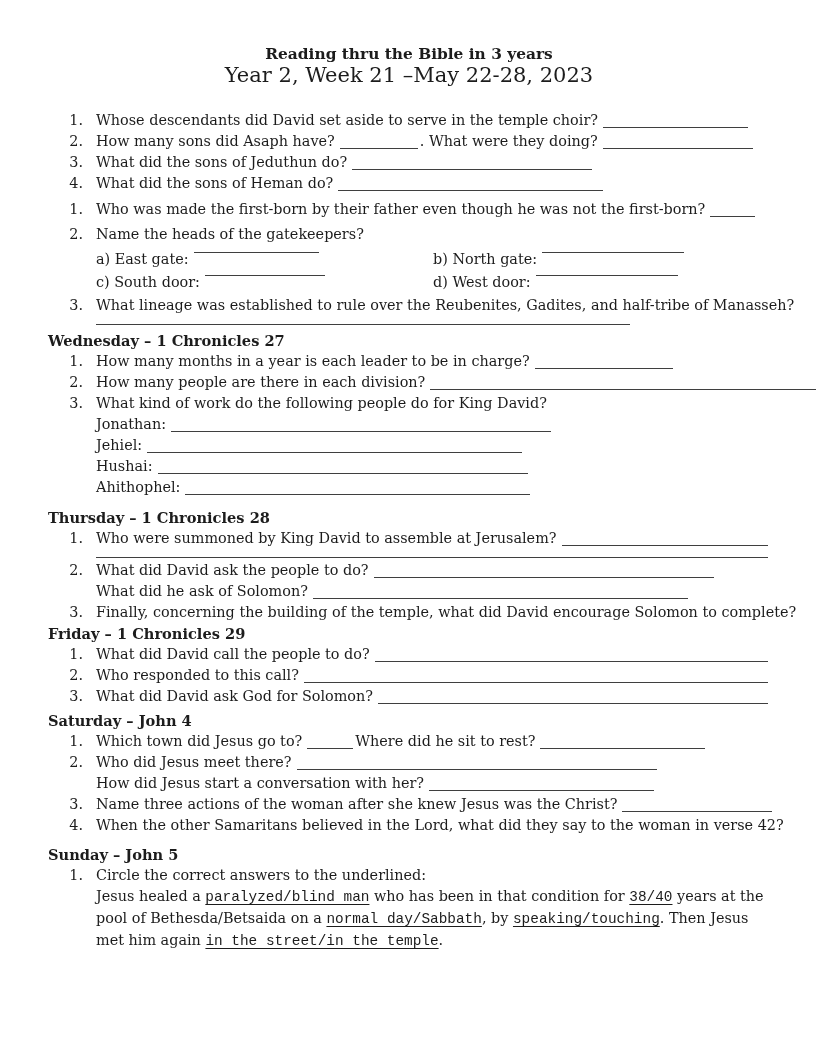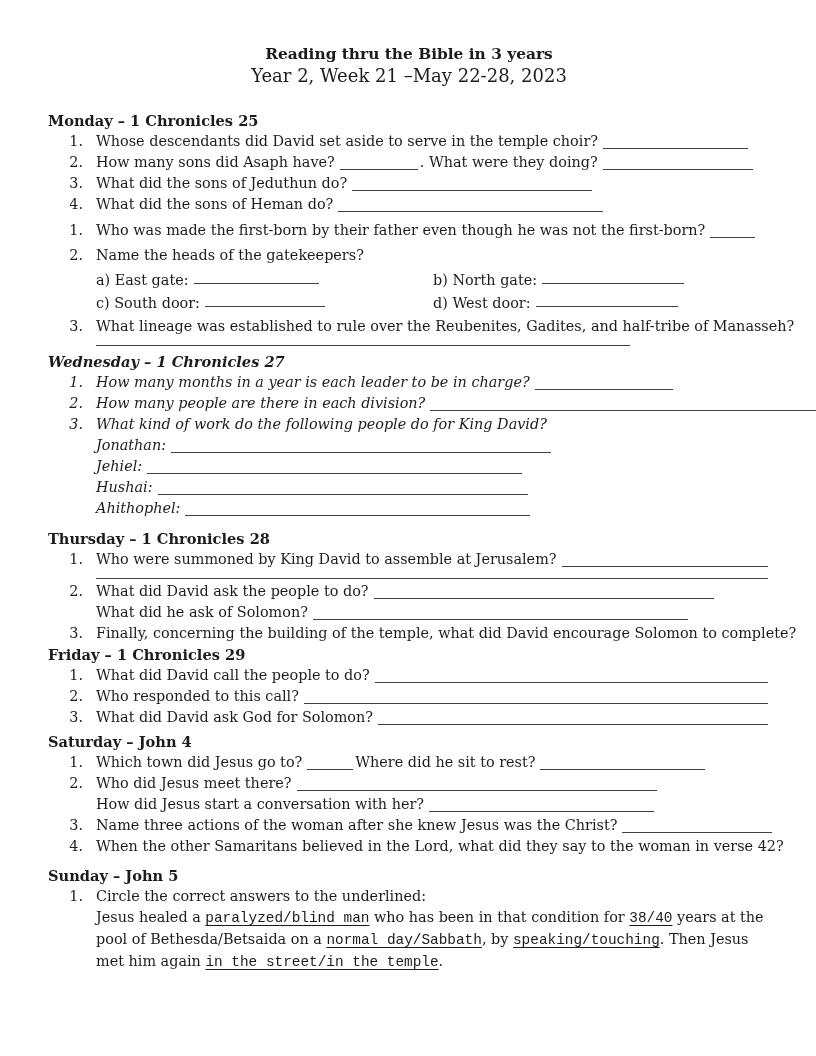--- a/index.html
+++ b/index.html
@@ -9,60 +9,59 @@
     padding:44px 46px 0 48px;
     font-family:"DejaVu Serif", serif;
     font-size:14.4px;
     line-height:21px;
     color:#1c1c1c;
     overflow:hidden;
     background:#ffffff;
     border-radius:25px;
   }
   .title{font-weight:700;text-align:center;font-size:15.4px;}
-  .subtitle{text-align:center;font-size:18px;}
+  .subtitle{text-align:center;font-size:21px;}
   section{margin:0;}
   .sec-mon{margin-top:24px;}
   .sec-tue{margin-top:5px;}
-  .sec-wed{margin-top:8px;font-style:italic;}
+  .sec-wed{margin-top:8px;}
   .sec-thu{margin-top:9px;}
   .sec-fri{margin-top:0;}
   .sec-sat{margin-top:3px;}
   .sec-sun{margin-top:8px;}
   .shead{margin:0;font-size:14.6px;font-weight:700;line-height:21px;}
   .qrow{display:flex;align-items:baseline;white-space:nowrap;}
   .num{flex:0 0 48px;box-sizing:border-box;text-align:right;padding-right:13px;}
   .qt{white-space:pre;}
   .blank{
     display:inline-block;
     height:0;
     border-bottom:1.4px solid #3f3f3f;
     transform:translateY(3px);
     margin-left:5px;margin-right:2px;
     flex:0 0 auto;
   }
   .blank.fill{flex:1 1 auto;}
   .gates{display:grid;grid-template-columns:337px 1fr;row-gap:2px;margin-top:4px;padding-left:48px;}
-  .gcell{display:flex;align-items:center;white-space:nowrap;}
+  .gcell{display:flex;align-items:flex-start;white-space:nowrap;}
   .mt2{margin-top:2px;}
   .mt4{margin-top:4px;}
   .mt5{margin-top:5px;}
   .para{margin-left:48px;max-width:676px;white-space:normal;}
   .para .u{text-decoration:underline;text-underline-offset:3px;text-decoration-thickness:1.2px;font-family:Liberation Mono, monospace;}
 </style>
 </head>
 <body>
 
 <div class="page">
 
   <div class="title">Reading thru the Bible in 3 years</div>
   <div class="subtitle">Year 2, Week 21 –May 22-28, 2023</div>
 
   <section class="sec-mon">
-    <h2 class="shead">Monday – 1 Chronicles 25</h2>
     <div class="qrow">
       <span class="num">1.</span>
       <span class="qt">Whose descendants did David set aside to serve in the temple choir?</span>
       <span class="blank" style="width:145px"></span>
     </div>
     <div class="qrow">
       <span class="num">2.</span>
       <span class="qt">How many sons did Asaph have?</span>
       <span class="blank" style="width:78px"></span>
       <span class="qt">. What were they doing?</span>

